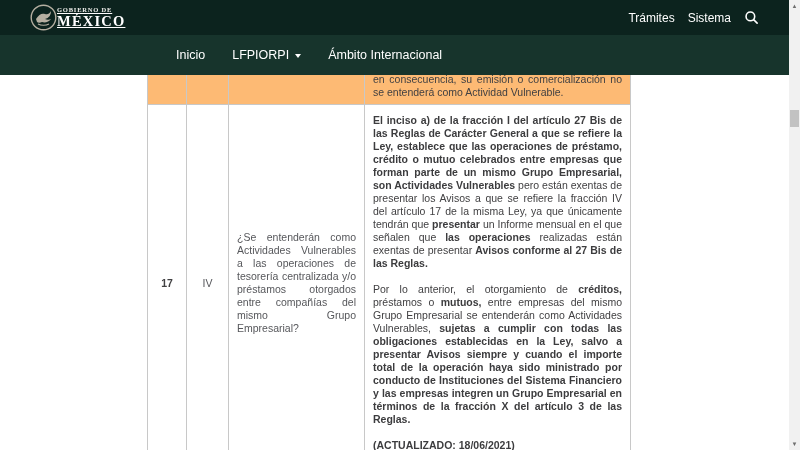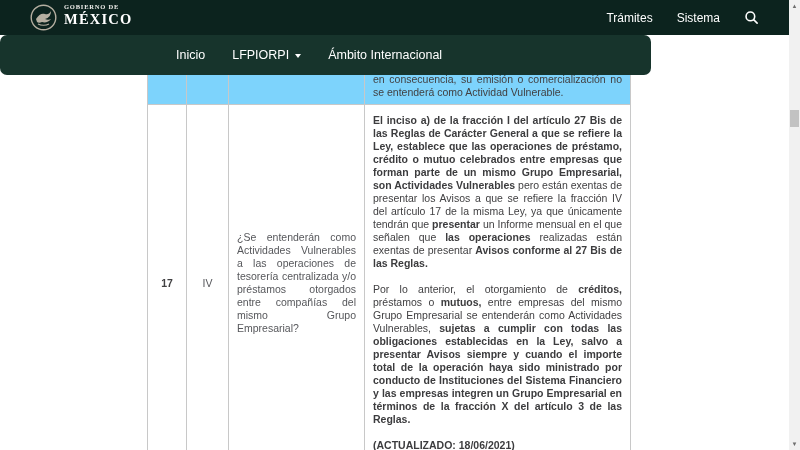--- a/index.html
+++ b/index.html
@@ -11,45 +11,45 @@
   }
 
   
   .header-top {
     position: absolute; top: 0; left: 0; width: 800px; height: 35px;
     background: #0c231e;
     display: flex; align-items: center;
     padding-left: 30px;
     color: #fff;
   }
-  .logo { display: flex; align-items: flex-start; gap: 7px; cursor: pointer; }
+  .logo { display: flex; align-items: center; cursor: pointer; text-decoration: underline; }
   .logo-emblem { width: 27px; height: 27px; }
   .logo-text { display: flex; flex-direction: column; line-height: 1; }
   .logo-brand-top {
     font-family: "Liberation Serif", serif; font-weight: bold;
     font-size: 6.5px; letter-spacing: 0.8px; color: #f0efec;
   }
   .logo-brand-bottom {
     font-family: "Liberation Serif", serif; font-weight: bold;
     font-size: 14.5px; letter-spacing: 1.2px; color: #ffffff; margin-top: 1px;
   }
   .header-links {
-    margin-left: auto; display: flex; align-items: center; gap: 24px;
+    margin-left: auto; display: flex; align-items: center; gap: 13px;
     font-size: 12px; margin-right: 40px;
   }
   .header-link { color: #ffffff; cursor: pointer; white-space: nowrap; }
   .search-btn { width: 16px; height: 16px; cursor: pointer; display: flex; align-items: center; }
 
   
   .header-nav {
-    position: absolute; top: 35px; left: 0; width: 651px; height: 40px;
+    position: absolute; top: 35px; left: 0; width: 800px; height: 40px;
     background: #17342c;
     display: flex; align-items: center; gap: 27px;
     padding-left: 176px;
-    font-size: 12.5px; color: #ffffff; border-radius: 7px;
+    font-size: 12.5px; color: #ffffff;
   }
   .nav-item { display: flex; align-items: center; gap: 6px; cursor: pointer; white-space: nowrap; }
   .caret {
     width: 0; height: 0; display: inline-block;
     border-left: 3.5px solid transparent; border-right: 3.5px solid transparent;
     border-top: 4px solid #ffffff; margin-top: 2px;
   }
 
   
   .content {
@@ -66,21 +66,21 @@
   table.faq {
     position: absolute; left: 147px; top: -12px; width: 483px;
     border-collapse: collapse; table-layout: fixed;
     background: #fff;
   }
   table.faq td {
     border: 1px solid #c8c8c8;
     font-size: 10.5px; line-height: 13px;
     vertical-align: middle;
   }
-  tr.row-top td { height: 40px; background: #7dd3fc; }
+  tr.row-top td { height: 40px; background: #fdba74; }
   tr.row-main td { height: 328px; background: #ffffff; }
 
   td.cell-number { text-align: center; font-weight: bold; color: #414042; font-size: 11px; }
   td.cell-fraction { text-align: center; color: #56575b; font-size: 11px; }
   td.cell-question {
     text-align: justify; color: #56575b; padding: 6px 8px;
   }
   td.cell-answer {
     text-align: justify; color: #414042; padding: 9px 8px; vertical-align: top;
   }

